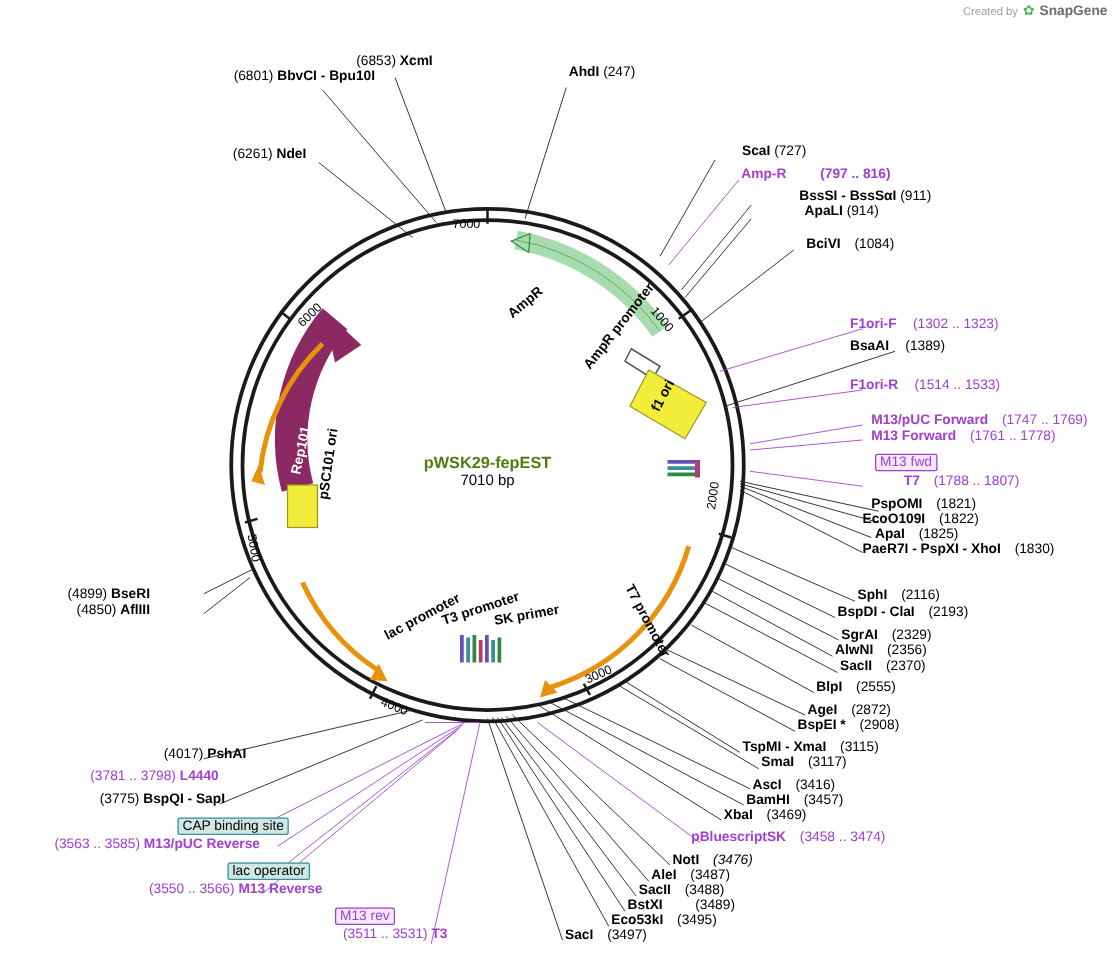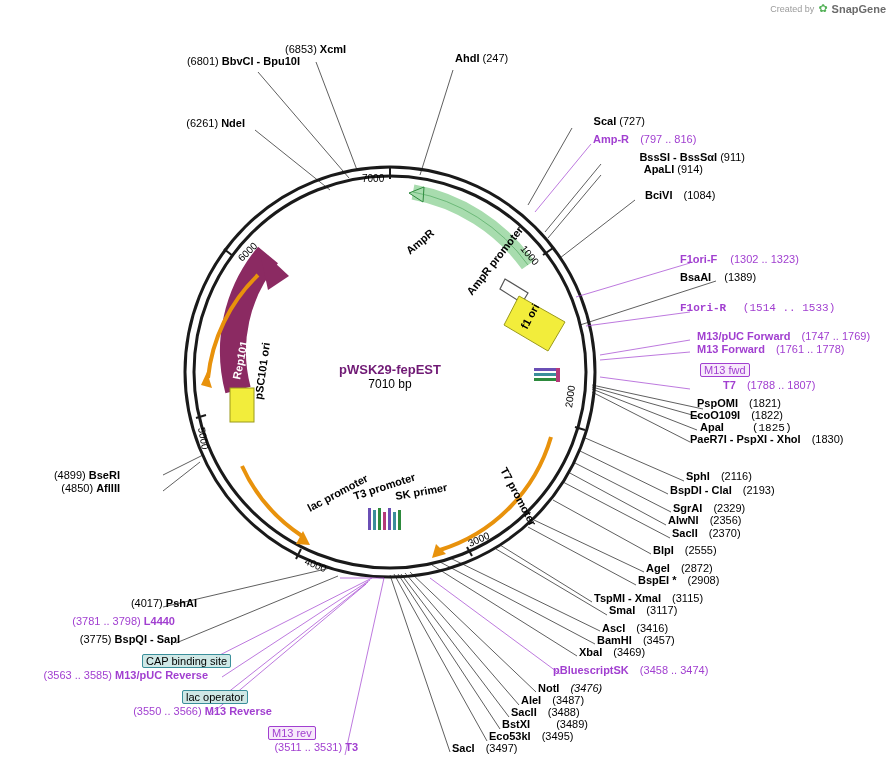--- a/index.html
+++ b/index.html
@@ -69,21 +69,21 @@
   }
   .boxed.teal {
     border: 1px solid #3a8f9b;
     background: #cfe8e6;
     color: #000;
   }
   .plasmid-name {
     font-size: 13px;
     font-weight: bold;
     text-align: right;
-    color: #701a75;
+    color: #4d7c0f;
   }
   .plasmid-size {
     font-size: 12px;
     text-align: center;
     color: #000;
   }
 </style>
 </head>
 <body>
 
@@ -275,39 +275,39 @@
   <div class="abs" style="left:118px; top:651px;padding-left:24px;">
     <span class="boxed teal">CAP binding site</span>
   </div>
   <div class="lbl purple right" style="left:208px; top:669px;padding-left:48px;">
     <span class="pos">(3563 .. 3585)</span>
     <span class="enz">M13/pUC Reverse</span>
   </div>
   <div class="abs" style="left:182px; top:687px;">
     <span class="boxed teal">lac operator</span>
   </div>
-  <div class="lbl purple right" style="left:272px; top:705px;">
+  <div class="lbl purple right" style="left:258px; top:705px;">
     <span class="pos">(3550 .. 3566)</span>
     <span class="enz">M13 Reverse</span>
   </div>
   <div class="abs" style="left:268px; top:723px;">
     <span class="boxed">M13 rev</span>
   </div>
   <div class="lbl purple right" style="left:358px; top:741px;">
     <span class="pos">(3511 .. 3531)</span>
     <span class="enz">T3</span>
   </div>
 
   <div class="lbl right" style="left:645px; top:115px;">
     <span class="enz">ScaI</span>
     <span class="pos">(727)</span>
   </div>
   <div class="lbl purple" style="left:593px; top:133px;">
     <span class="enz">Amp-R</span>
-    <span class="pos" style="margin-left:8px;">(797 .. 816)</span>
+    <span class="pos" style="margin-left:24px;font-weight:bold;">(797 .. 816)</span>
   </div>
   <div class="lbl right" style="left:745px; top:151px;">
     <span class="enz">BssSI  -  BssSαI</span>
     <span class="pos">(911)</span>
   </div>
   <div class="lbl right" style="left:703px; top:163px;">
     <span class="enz">ApaLI</span>
     <span class="pos">(914)</span>
   </div>
   <div class="lbl" style="left:645px; top:189px;">
@@ -315,21 +315,21 @@
     <span class="pos" style="margin-left:8px;">(1084)</span>
   </div>
   <div class="lbl purple" style="left:680px; top:253px;">
     <span class="enz">F1ori-F</span>
     <span class="pos" style="margin-left:10px;">(1302 .. 1323)</span>
   </div>
   <div class="lbl" style="left:680px; top:271px;">
     <span class="enz">BsaAI</span>
     <span class="pos" style="margin-left:10px;">(1389)</span>
   </div>
-  <div class="lbl purple" style="left:680px; top:302px;font-family:Liberation Mono, monospace;">
+  <div class="lbl purple" style="left:680px; top:302px;">
     <span class="enz">F1ori-R</span>
     <span class="pos" style="margin-left:10px;">(1514 .. 1533)</span>
   </div>
   <div class="lbl purple" style="left:697px; top:330px;">
     <span class="enz">M13/pUC Forward</span>
     <span class="pos" style="margin-left:8px;">(1747 .. 1769)</span>
   </div>
   <div class="lbl purple" style="left:697px; top:343px;">
     <span class="enz">M13 Forward</span>
     <span class="pos" style="margin-left:8px;">(1761 .. 1778)</span>
@@ -344,21 +344,21 @@
   <div class="lbl" style="left:697px; top:397px;">
     <span class="enz">PspOMI</span>
     <span class="pos" style="margin-left:8px;">(1821)</span>
   </div>
   <div class="lbl" style="left:690px; top:409px;">
     <span class="enz">EcoO109I</span>
     <span class="pos" style="margin-left:8px;">(1822)</span>
   </div>
   <div class="lbl" style="left:700px; top:421px;">
     <span class="enz">ApaI</span>
-    <span class="pos" style="margin-left:25px;font-family:Liberation Mono, monospace;">(1825)</span>
+    <span class="pos" style="margin-left:8px;">(1825)</span>
   </div>
   <div class="lbl" style="left:690px; top:433px;">
     <span class="enz">PaeR7I  -  PspXI  -  XhoI</span>
     <span class="pos" style="margin-left:8px;">(1830)</span>
   </div>
   <div class="lbl" style="left:686px; top:470px;">
     <span class="enz">SphI</span>
     <span class="pos" style="margin-left:8px;">(2116)</span>
   </div>
   <div class="lbl" style="left:670px; top:484px;">

